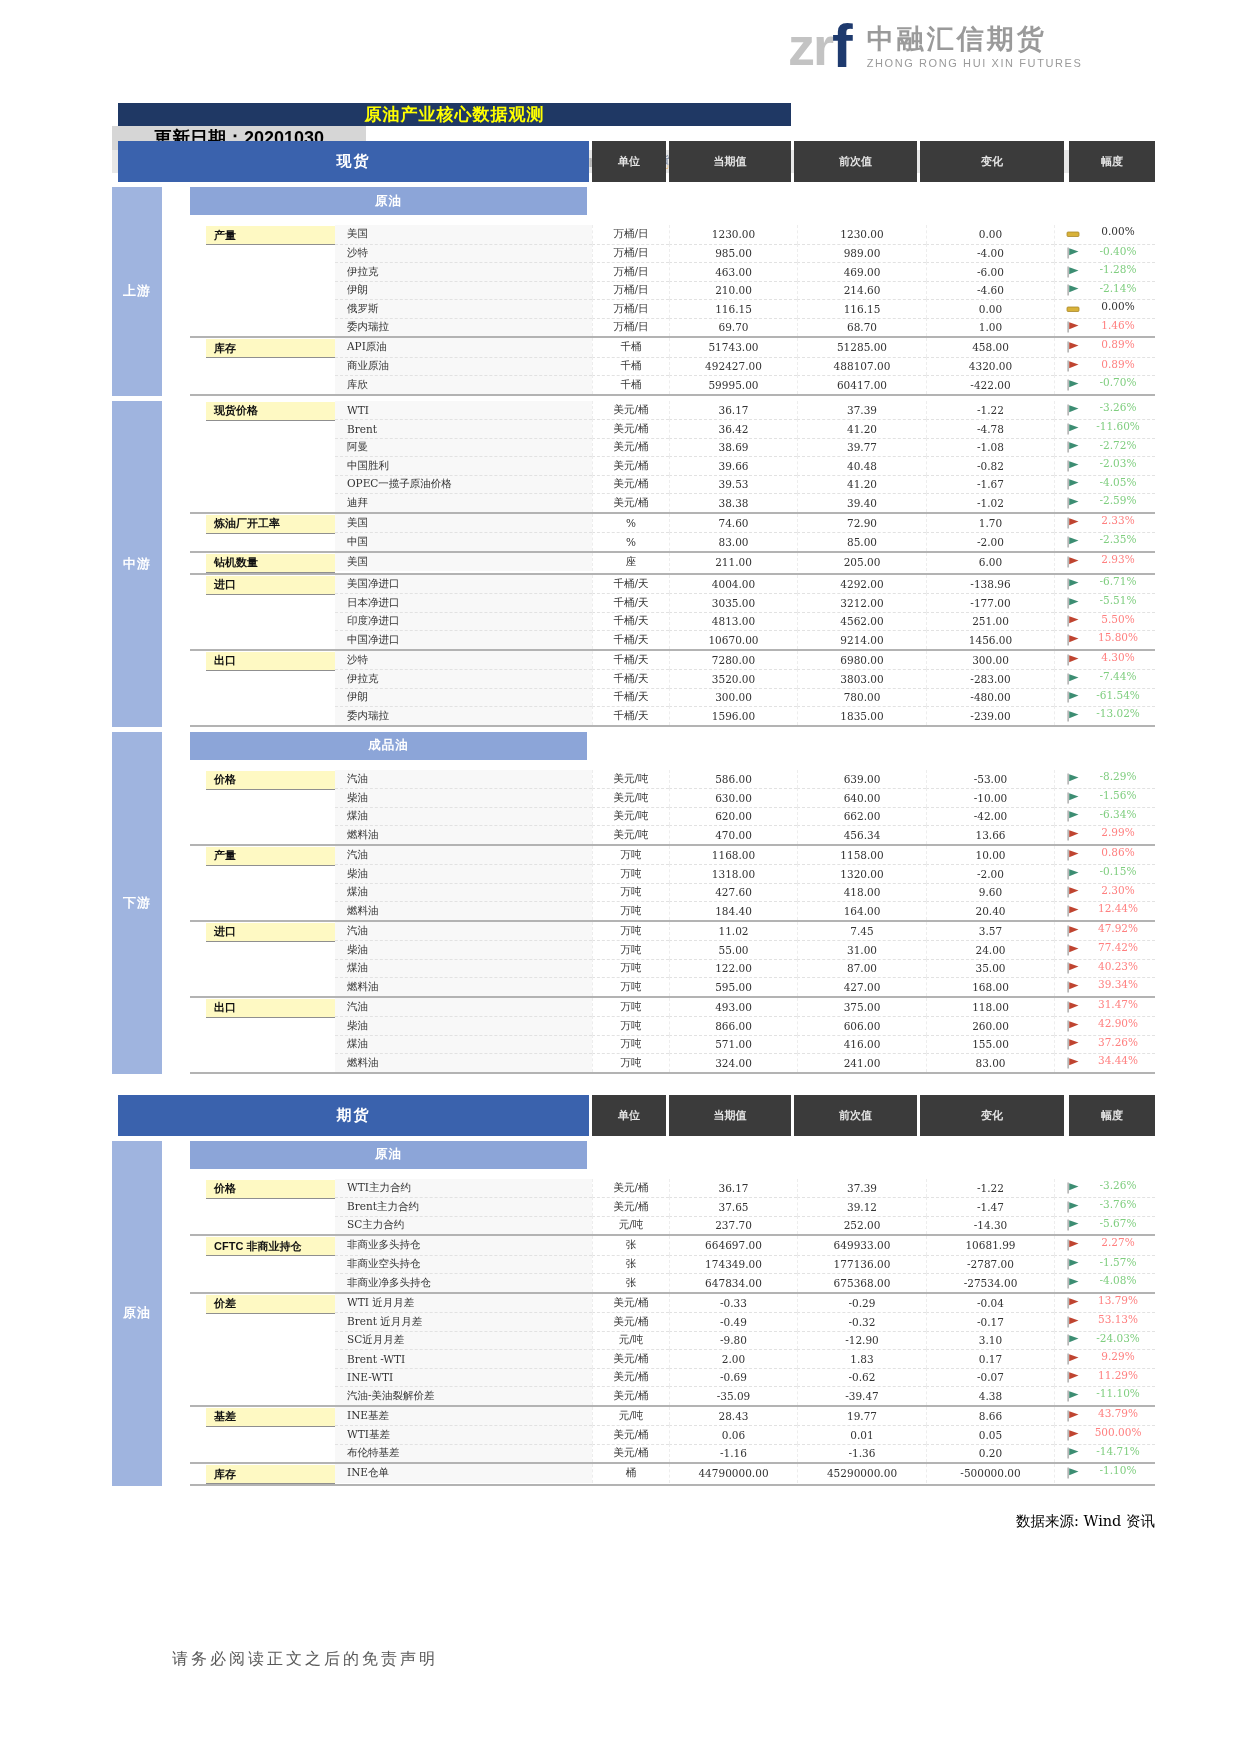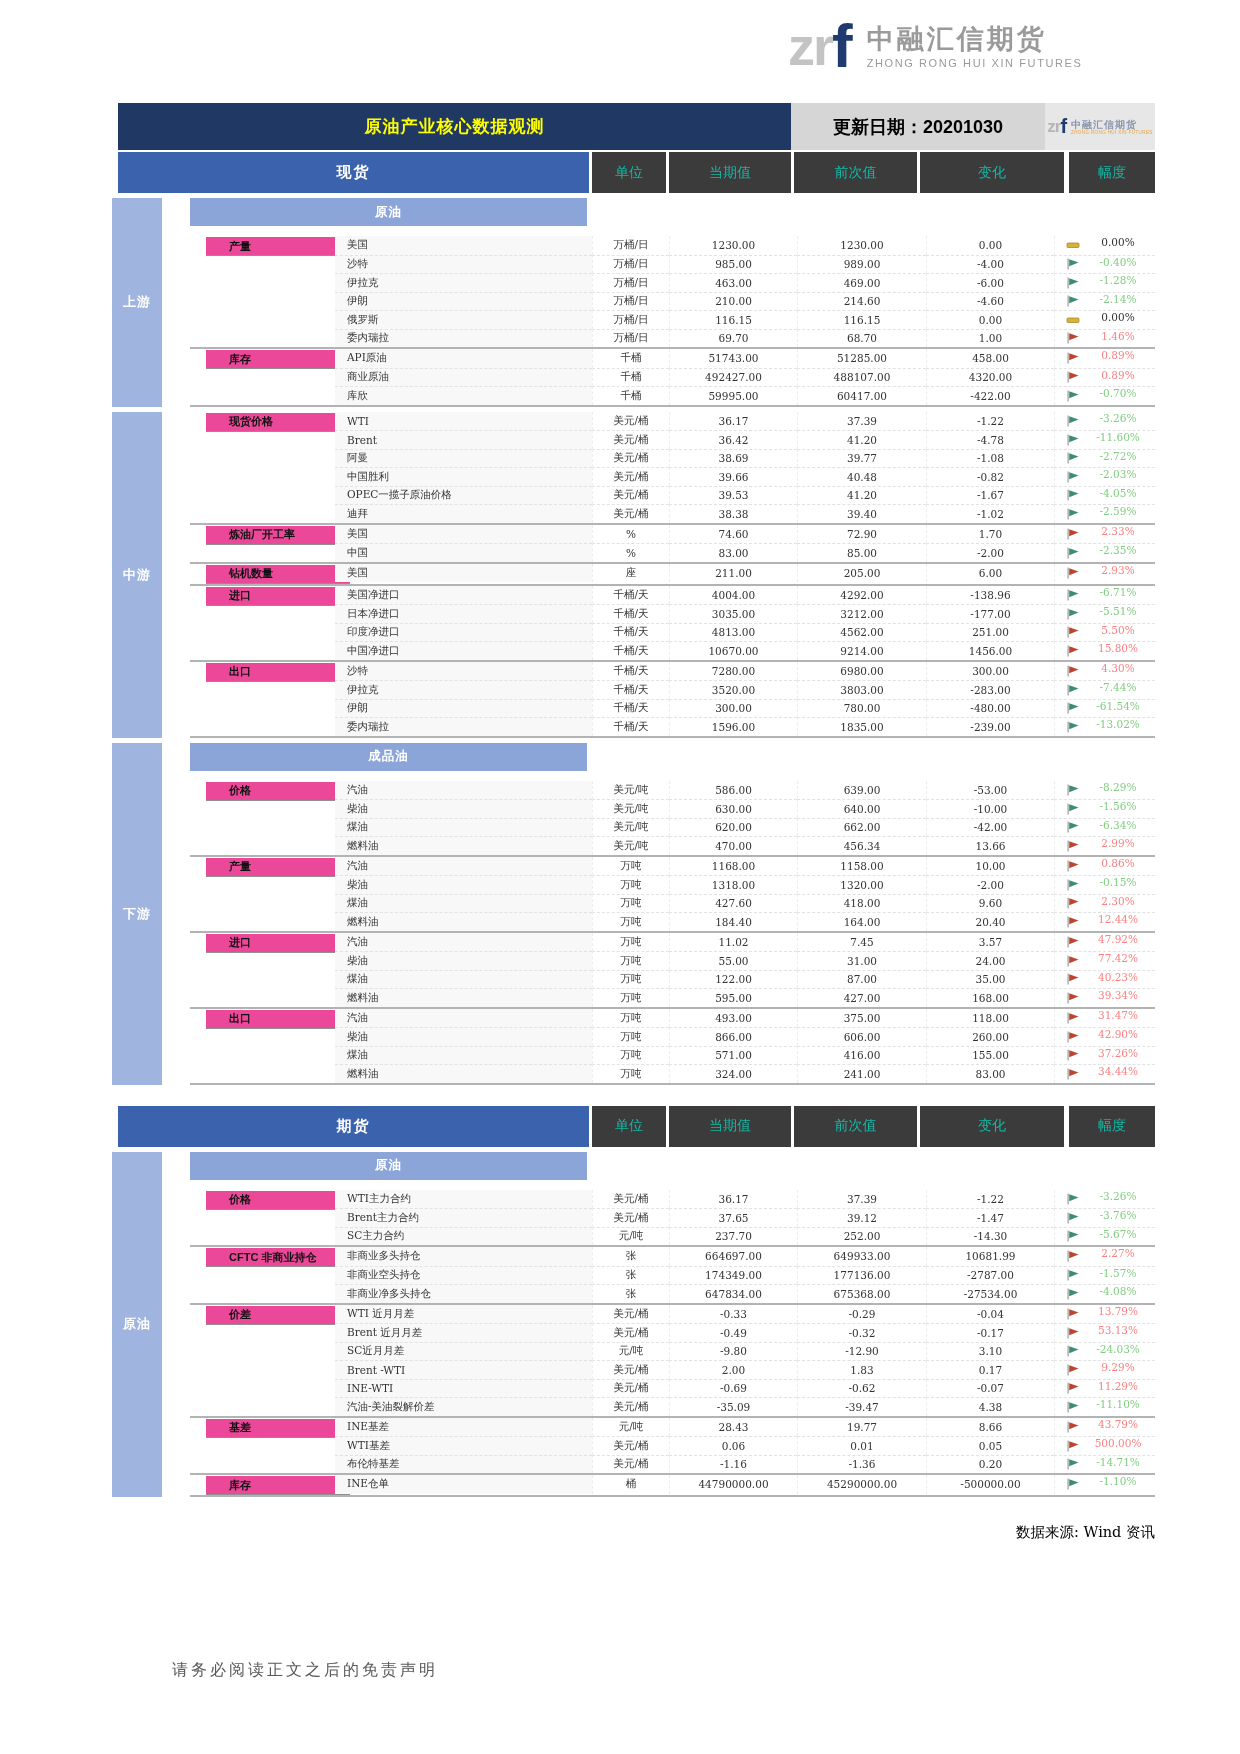--- a/index.html
+++ b/index.html
@@ -9,46 +9,46 @@
   .brand{position:absolute;top:16px;left:788px;display:flex;align-items:center;}
   .brand .zr{font-size:54px;font-weight:bold;color:#c3c3c3;letter-spacing:-2px;line-height:60px;}
   .brand .f{font-size:62px;font-weight:bold;color:#1e3a6e;line-height:60px;margin-right:14px;}
   .brand .names{display:flex;flex-direction:column;justify-content:center;}
   .brand .cn{font-size:27px;font-weight:bold;color:#9a9a9a;letter-spacing:3px;line-height:30px;}
   .brand .en{font-size:11px;color:#9a9a9a;letter-spacing:1.6px;margin-top:3px;}
 
   .report{position:absolute;top:103px;left:112px;width:1043px;}
 
   
-  .title-row{display:flex;height:47px;}
+  .title-row{display:flex;height:36px;flex-direction:column;}
   .t-main{margin-left:6px;width:673px;background:#1f3864;color:#ffff00;font-size:17px;font-weight:bold;display:flex;align-items:center;justify-content:center;letter-spacing:1px;}
   .t-date{width:254px;background:#d6d6d6;color:#000;font-size:18px;font-weight:bold;display:flex;align-items:center;justify-content:center;}
   .t-logo{flex:1;background:#e7e7e7;display:flex;align-items:center;justify-content:center;}
   .mini .zr{font-size:17px;font-weight:bold;color:#b5b5b5;letter-spacing:-1px;}
   .mini .f{font-size:20px;font-weight:bold;color:#1e3a6e;margin-right:4px;}
   .mini .names{display:inline-flex;flex-direction:column;vertical-align:middle;}
   .mini .cn{font-size:10px;font-weight:bold;color:#8a97ad;letter-spacing:1px;line-height:11px;}
   .mini .en{font-size:4.5px;color:#e8a33d;letter-spacing:0.4px;}
   .mini{display:flex;align-items:center;}
 
   
   .table-head{display:flex;height:41px;margin-top:2px;margin-bottom:5px;}
   .h-label{margin-left:6px;width:471px;background:#3a62ad;color:#fff;font-size:15px;font-weight:bold;display:flex;align-items:center;justify-content:center;letter-spacing:2px;}
-  .h-col{background:#3b3b3b;color:#14b8a6;font-size:14px;font-weight:normal;display:flex;align-items:center;justify-content:center;margin-left:3px;}
+  .h-col{background:#3b3b3b;color:#e5e5e5;font-size:11px;font-weight:bold;display:flex;align-items:center;justify-content:center;margin-left:3px;}
   .h-unit{width:74px;}.h-cur{width:122px;}.h-prev{width:123px;}.h-chg{width:144px;}.h-amp{flex:1;margin-left:5px;}
 
   
   .band{display:flex;margin-bottom:5px;}
   .band-side{width:66px;margin-right:28px;background:#9fb4df;color:#fff;font-weight:bold;font-size:13px;display:flex;align-items:center;justify-content:center;letter-spacing:1px;}
   .band-content{flex:1;}
   .subheader{height:28px;width:397px;background:#8ca5d8;color:#fff;font-size:12.5px;font-weight:bold;display:flex;align-items:center;justify-content:center;margin-bottom:10px;letter-spacing:1px;}
 
   .group{display:flex;border-bottom:2px solid #b3b3b3;}
   .g-cat{width:145px;}
-  .cat-label{margin-left:16px;width:121px;height:18px;background:#ec4899;border-bottom:1px solid #8f8f8f;display:flex;align-items:center;padding-left:23px;font-size:11px;font-weight:bold;color:#111;margin-top:1px;}
+  .cat-label{margin-left:16px;width:121px;height:18px;background:#fef9c3;border-bottom:1px solid #8f8f8f;display:flex;align-items:center;padding-left:8px;font-size:11px;font-weight:bold;color:#111;margin-top:1px;}
   .g-rows{flex:1;}
   .row{display:flex;height:18.5px;align-items:stretch;font-family:"DejaVu Serif","Liberation Serif",serif;font-size:10.5px;color:#333;}
   .row + .row .c-name, .row + .row .c-num, .row + .row .c-amp{border-top:1px dashed #e2e2e2;}
   .c-name{width:257px;background:#f8f8f8;display:flex;align-items:center;padding-left:12px;box-sizing:border-box;}
   .c-num{display:flex;align-items:center;justify-content:center;border-left:1px dashed #ededed;box-sizing:border-box;}
   .c-unit{width:77px;}.c-cur{width:128px;}.c-prev{width:129px;}.c-chg{width:128px;}
   .c-amp{width:101px;display:flex;border-left:1px dashed #ededed;box-sizing:border-box;}
   .flag{margin-left:10px;display:flex;align-items:center;}
   .pct{flex:1;text-align:center;}
   .pct-up{color:#ff8080;}.pct-down{color:#7fce7f;}.pct-zero{color:#333;}

